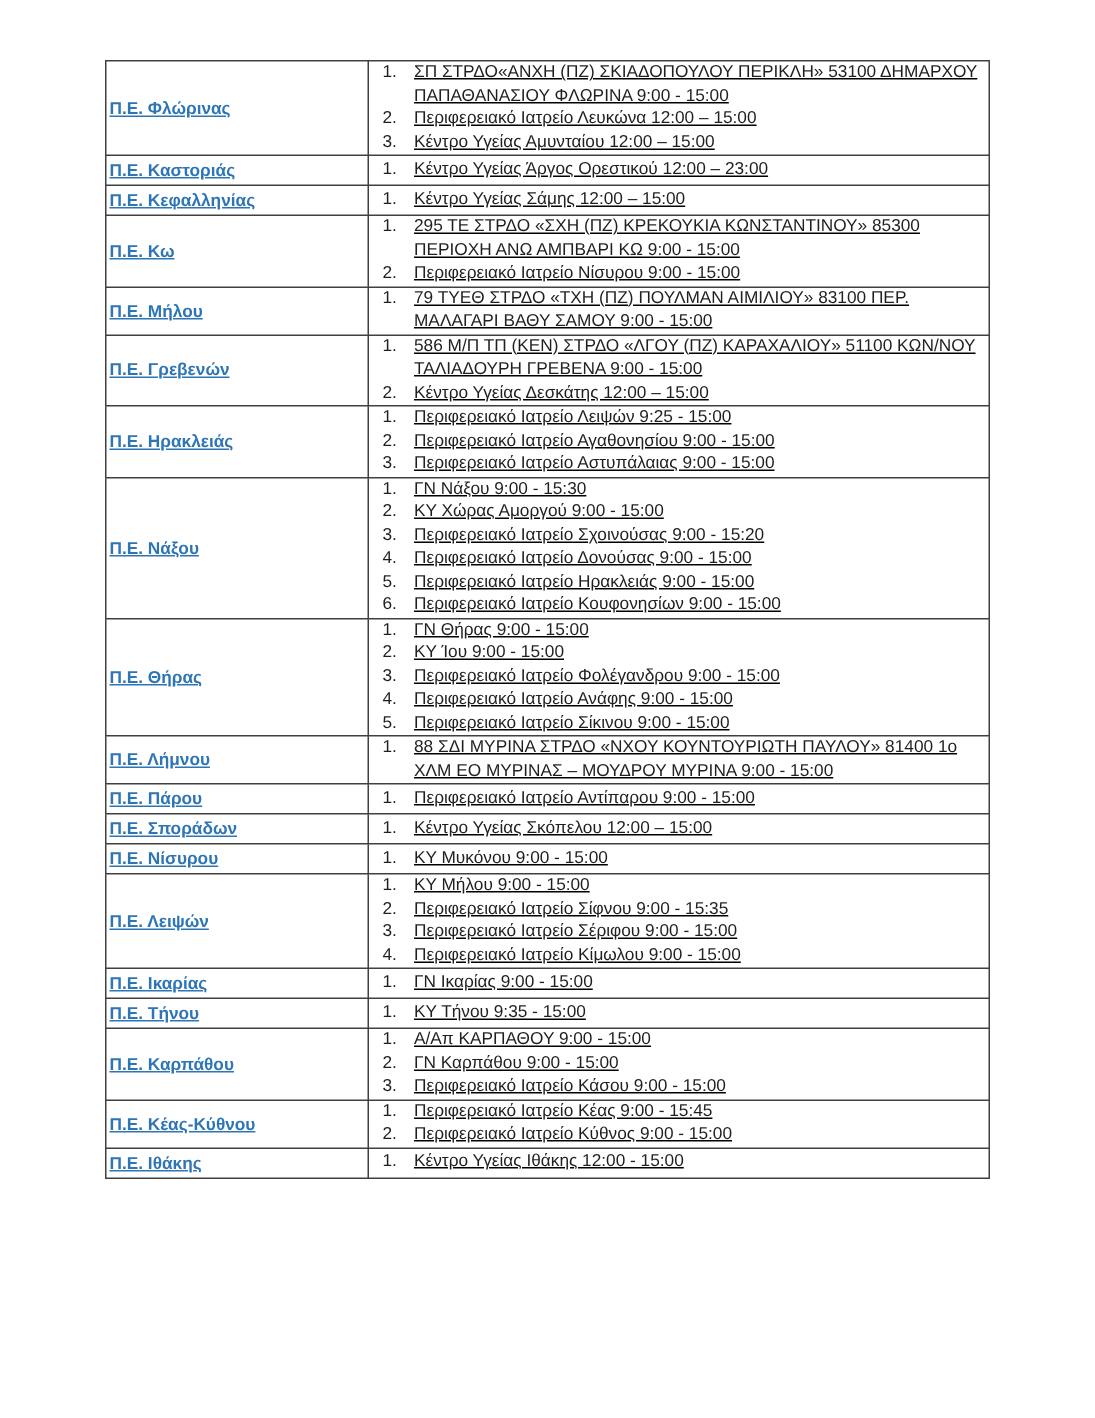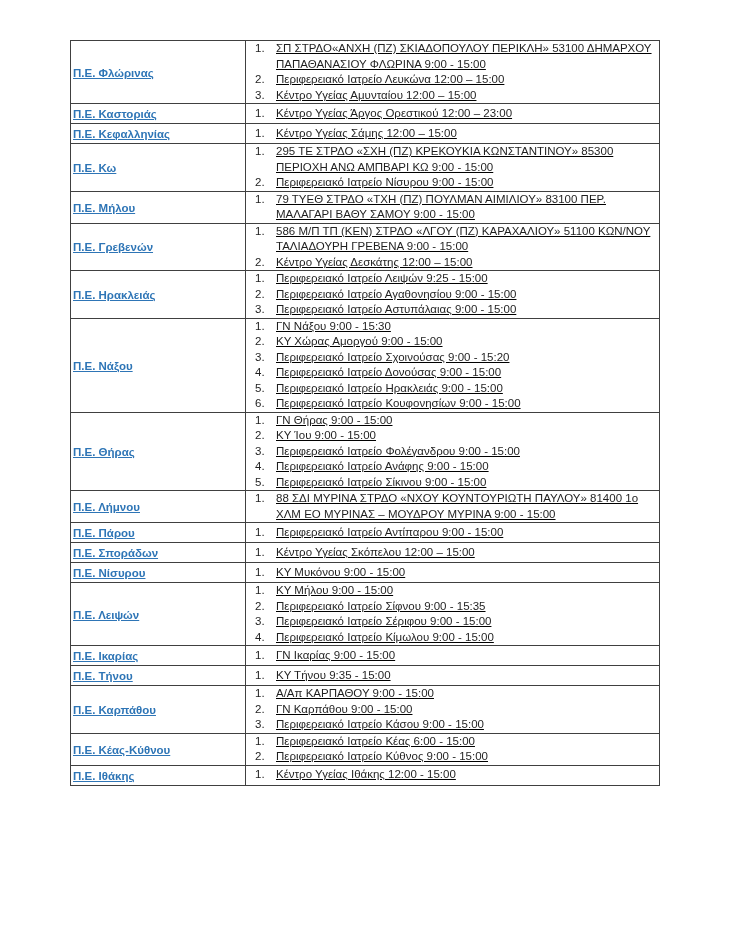--- a/index.html
+++ b/index.html
@@ -287,21 +287,21 @@
 </ol>
     </td>
   </tr>
 
   <tr class="region-row">
     <td class="region-cell">
       <a class="region-link">Π.Ε. Κέας-Κύθνου</a>
     </td>
     <td class="items-cell">
       <ol class="facility-list">
-  <li class="facility-item">Περιφερειακό Ιατρείο Κέας 6:00 - 15:00</li>
+  <li class="facility-item">Περιφερειακό Ιατρείο Κέας 9:00 - 15:45</li>
 
   <li class="facility-item">Περιφερειακό Ιατρείο Κύθνος 9:00 - 15:00</li>
 </ol>
     </td>
   </tr>
 
   <tr class="region-row">
     <td class="region-cell">
       <a class="region-link">Π.Ε. Ιθάκης</a>
     </td>

